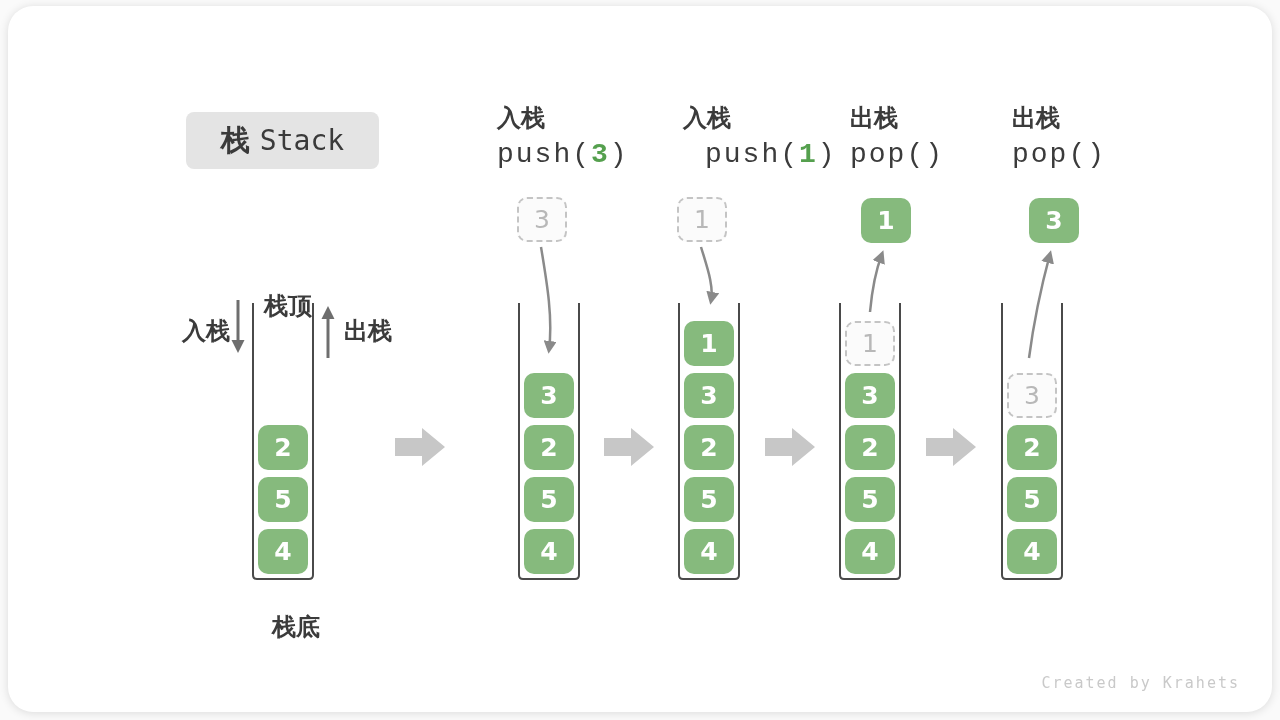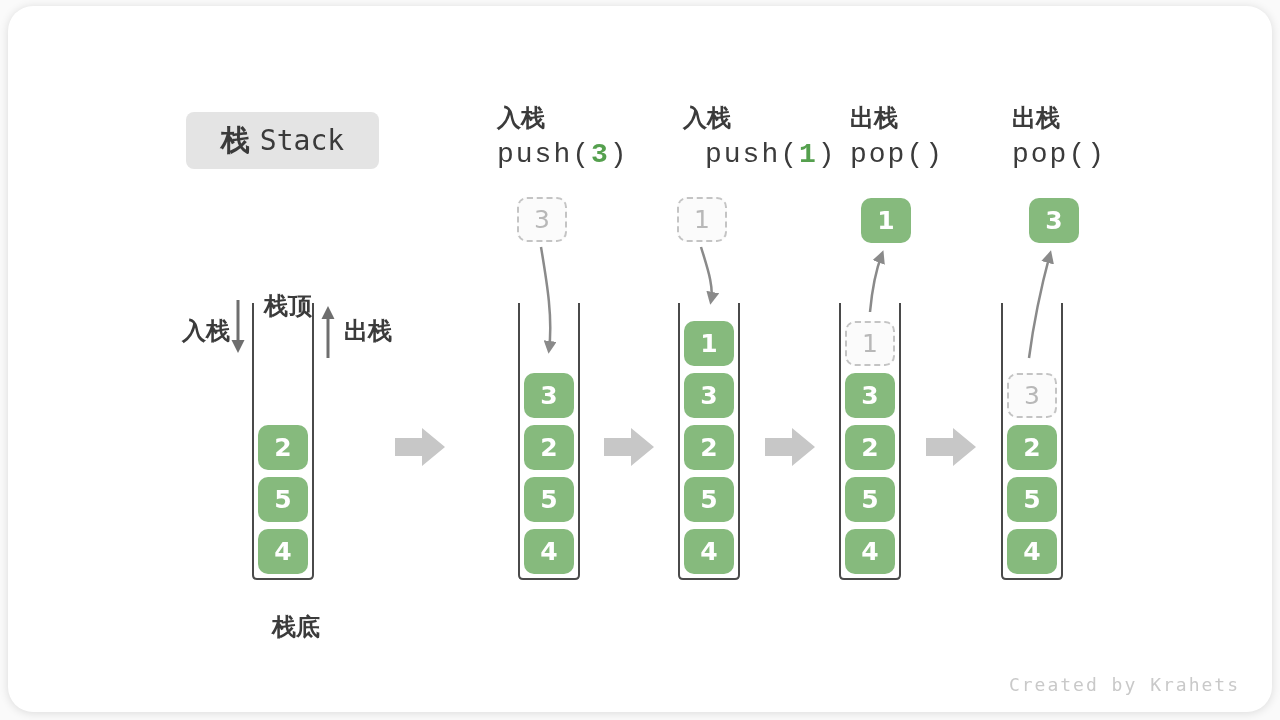--- a/index.html
+++ b/index.html
@@ -37,21 +37,21 @@
   .cell{
     width:50px;height:45px;border-radius:10px;
     display:flex;align-items:center;justify-content:center;
     font-size:25px;font-weight:bold;color:#ffffff;
     box-sizing:border-box;
   }
   .cell.ghost{
     background:#fbfbfb;border:2px dashed #c4c4c4;color:#b8b8b8;font-weight:500;
   }
   .watermark{
-    right:40px;top:674px;font-size:18px;letter-spacing:2px;color:#c9c9c9;
+    right:40px;top:674px;font-size:15px;letter-spacing:2px;color:#c9c9c9;
     font-family:"DejaVu Sans Mono","Liberation Mono",monospace;
   }
 </style>
 </head>
 <body>
 
 <div class="card"></div>
 
 <svg id="layer-svg" viewBox="0 0 1280 720" xmlns="http://www.w3.org/2000/svg">
   <defs>

